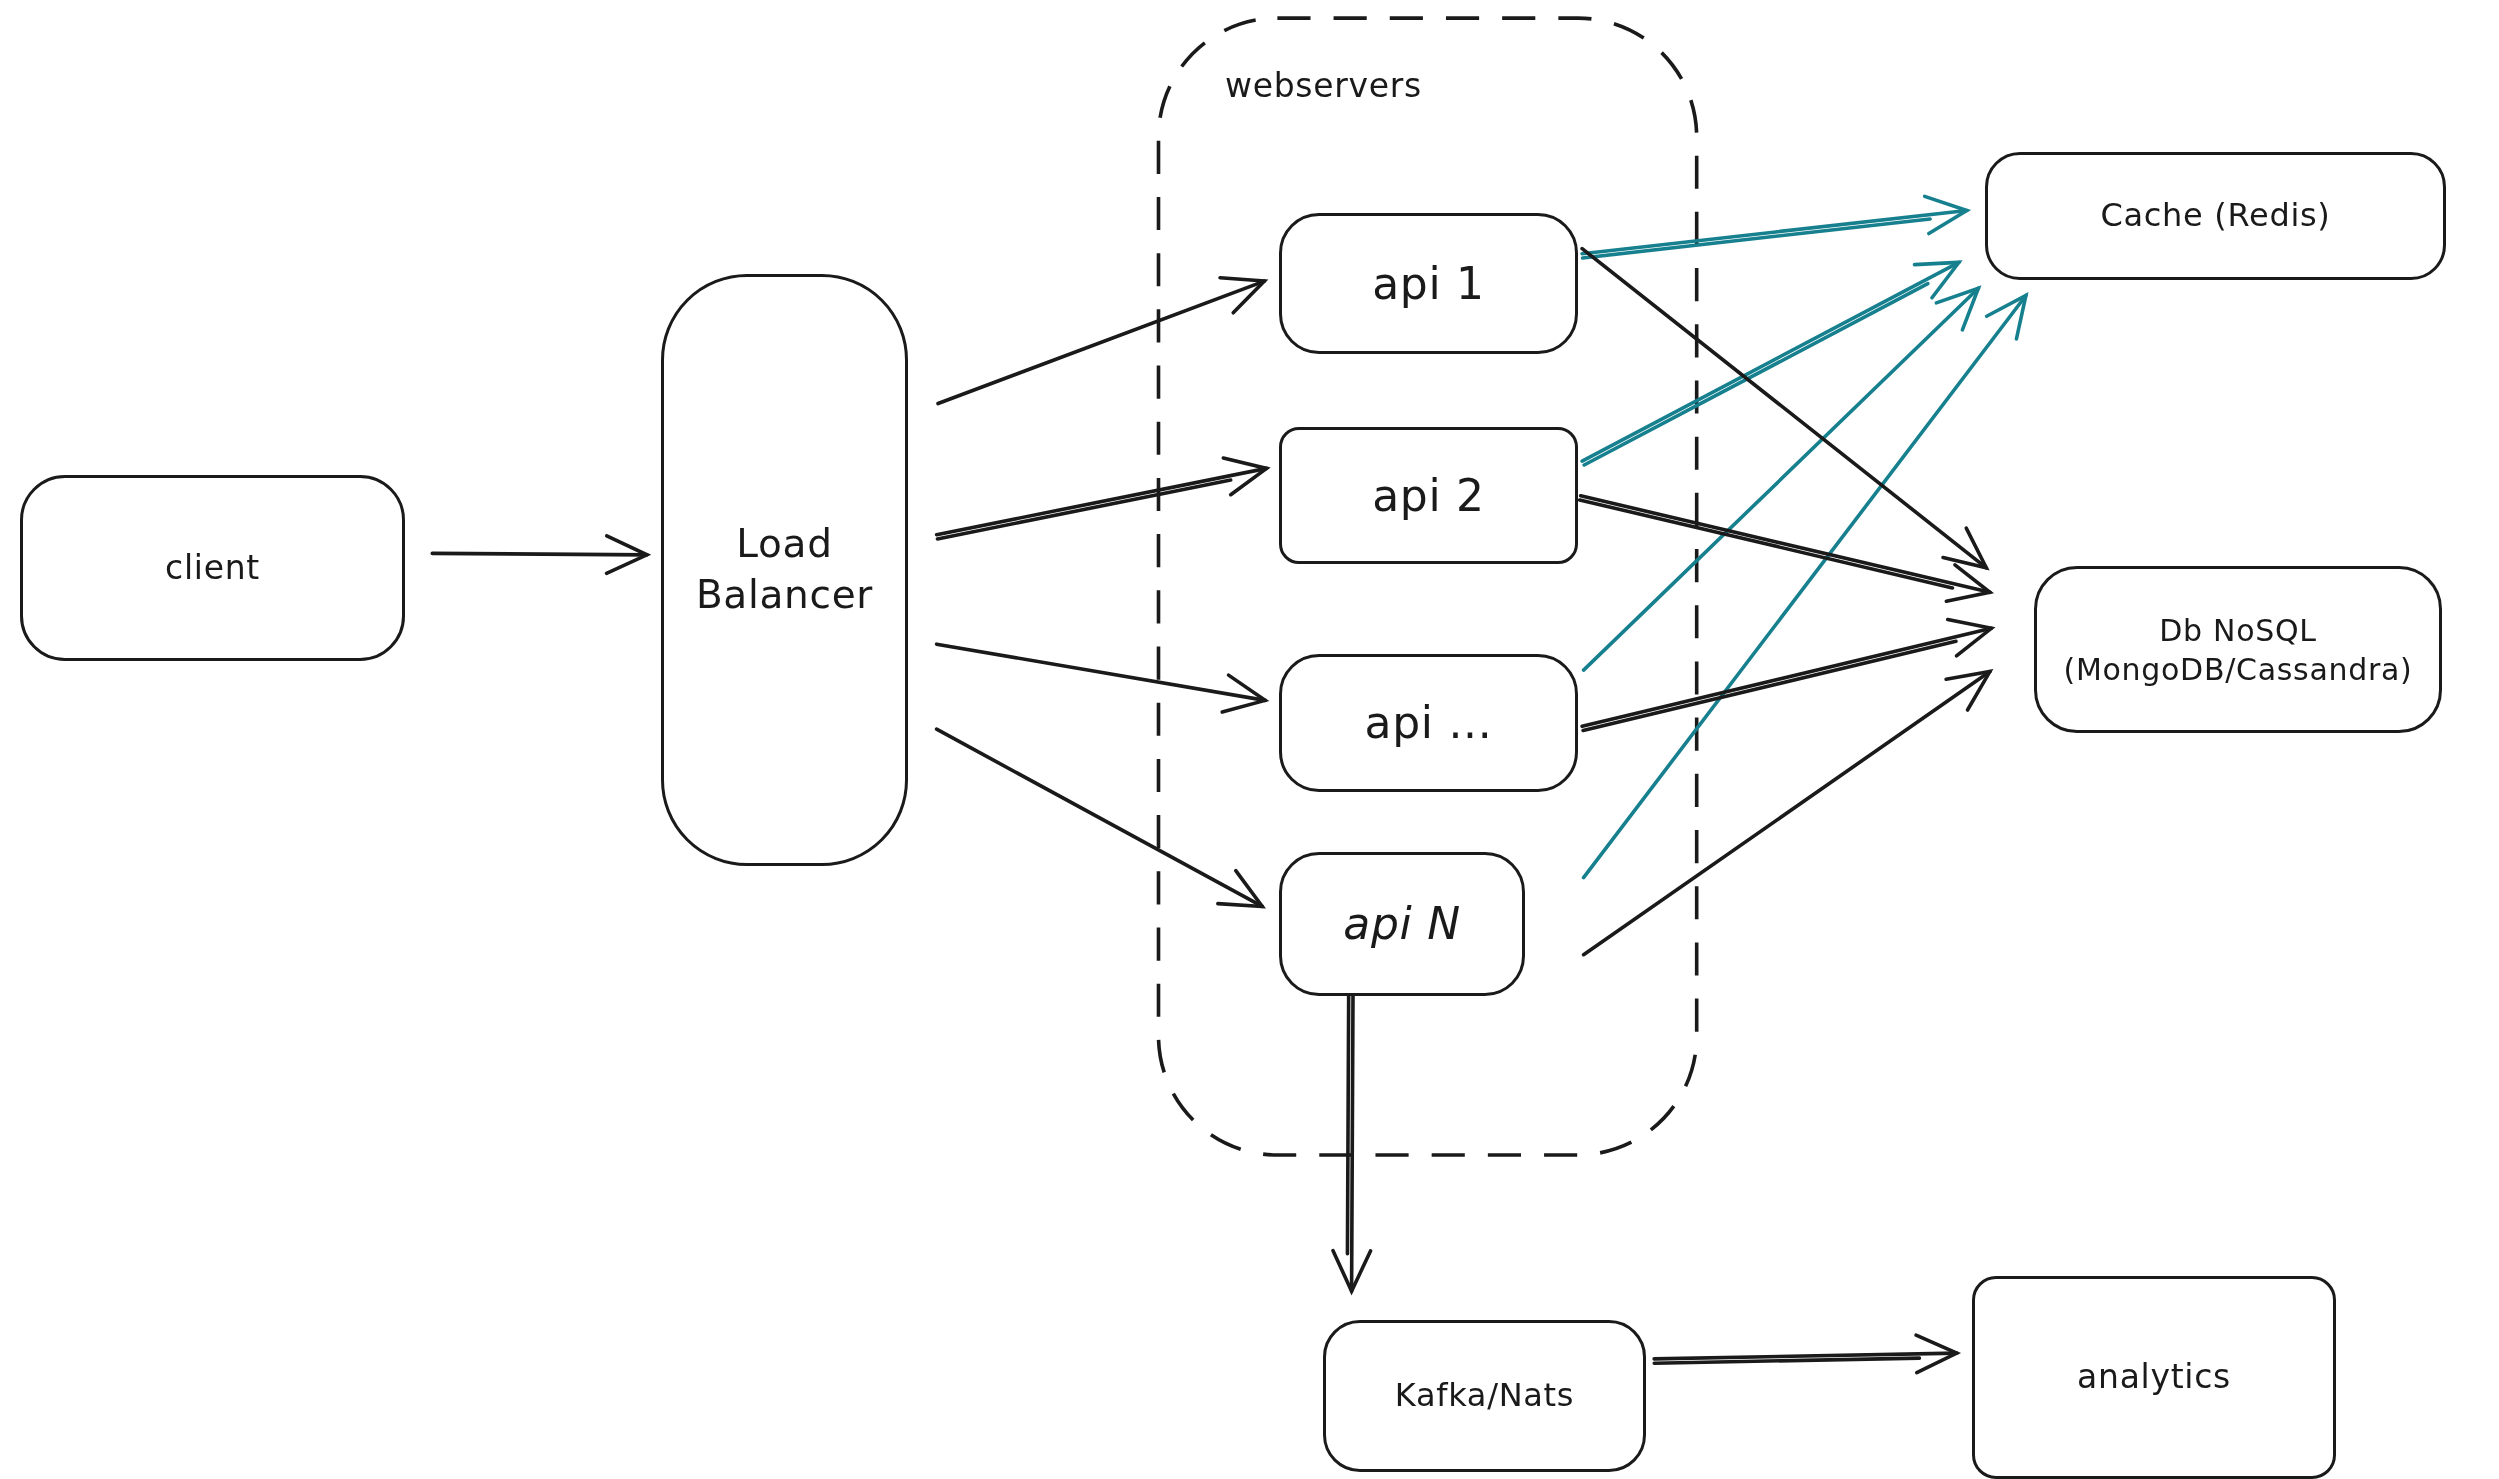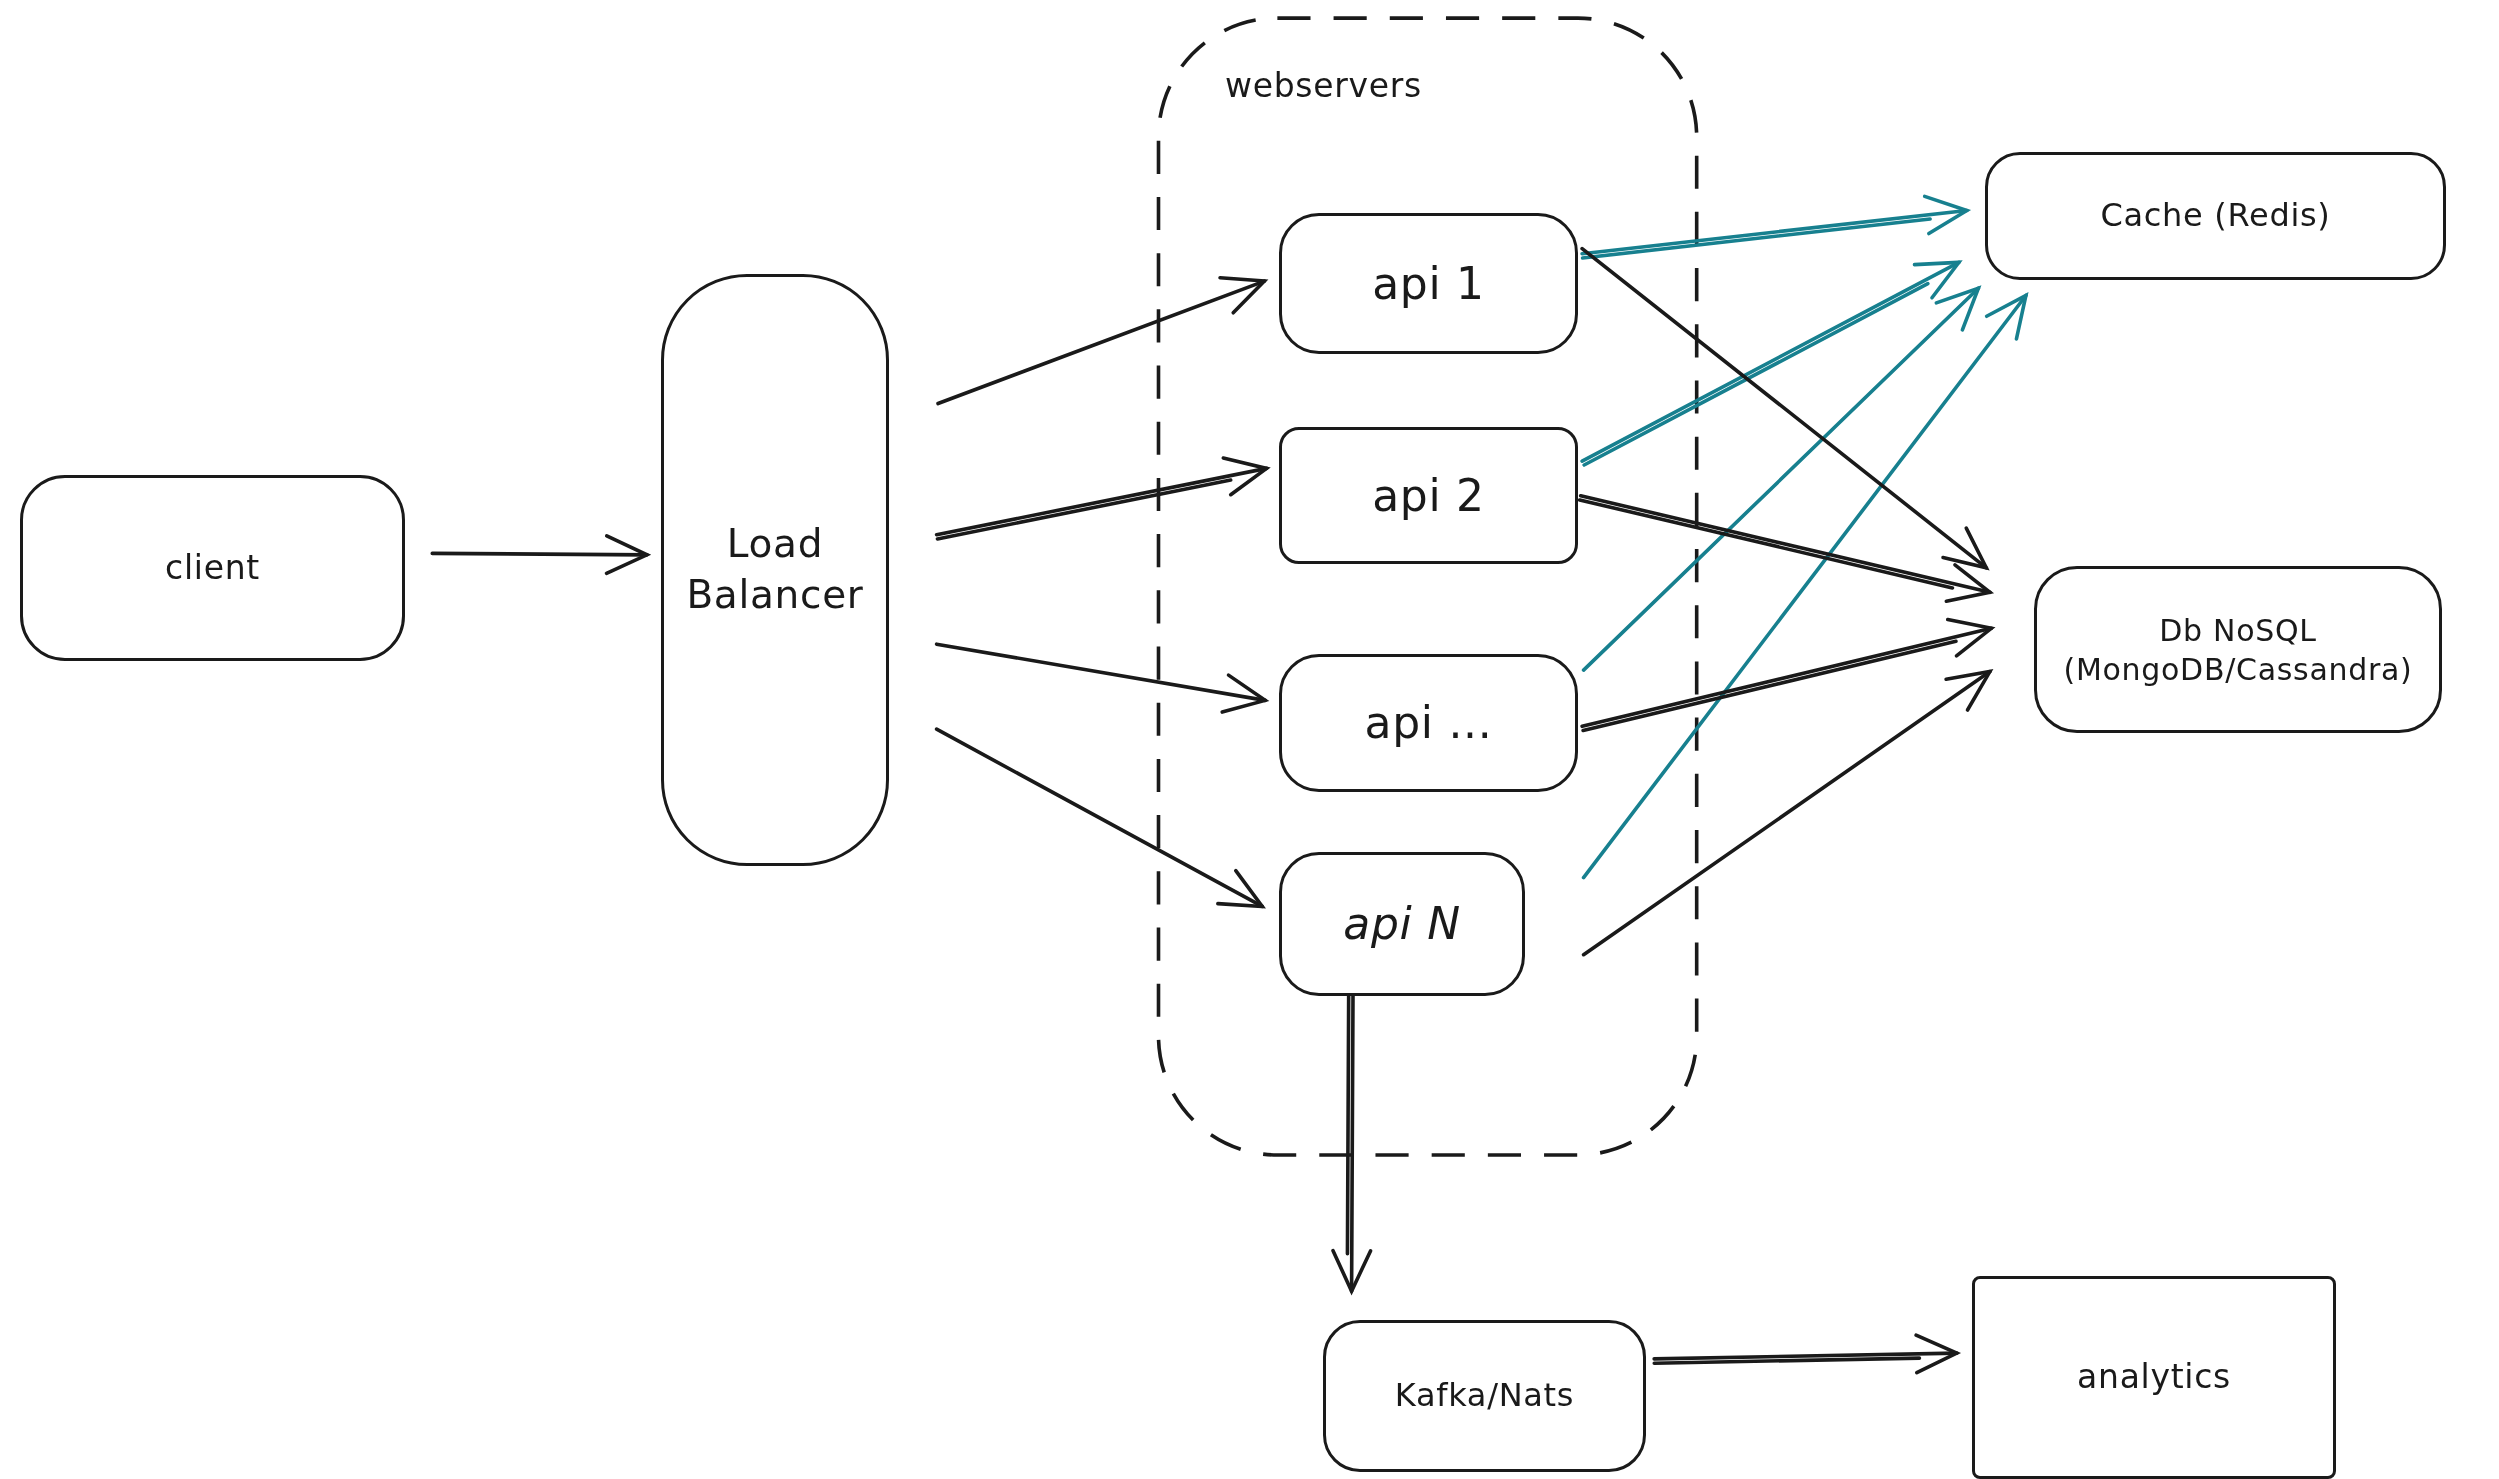--- a/index.html
+++ b/index.html
@@ -93,21 +93,21 @@
       <line x1="2296.114264987823" y1="1891.9989118607093" x2="2664.123695528343" y2="1884.9892084218422" stroke="#1a1a1a" stroke-width="5" stroke-linecap="round"></line>
     </g>
   </svg>
 
 <div class="group-label" style="left:1225px;top:66px;">webservers</div>
 
 <div class="node" style="left:20px;top:455px;width:385px;height:186px;border-radius:45px;">
   <div class="lbl t46">client</div>
 </div>
 
-<div class="node" style="left:661px;top:254px;width:228px;height:592px;border-radius:86px;">
+<div class="node" style="left:661px;top:254px;width:247px;height:592px;border-radius:86px;">
   <div class="lbl t54">Load</div>
   <div class="lbl t54">Balancer</div>
 </div>
 
 <div class="node" style="left:1279px;top:193px;width:299px;height:141px;border-radius:40px;">
   <div class="lbl t48">api 1</div>
 </div>
 
 <div class="node" style="left:1279px;top:407px;width:299px;height:137px;border-radius:20px;">
   <div class="lbl t48">api 2</div>
@@ -127,16 +127,16 @@
 
 <div class="node" style="left:2034px;top:546px;width:408px;height:167px;border-radius:43px;">
   <div class="lbl t42">Db NoSQL</div>
   <div class="lbl t42">(MongoDB/Cassandra)</div>
 </div>
 
 <div class="node" style="left:1323px;top:1300px;width:323px;height:152px;border-radius:37px;">
   <div class="lbl t44">Kafka/Nats</div>
 </div>
 
-<div class="node" style="left:1972px;top:1256px;width:364px;height:203px;border-radius:8px;">
+<div class="node" style="left:1972px;top:1256px;width:364px;height:203px;border-radius:24px;">
   <div class="lbl t46">analytics</div>
 </div>
 
 
 </body></html>

